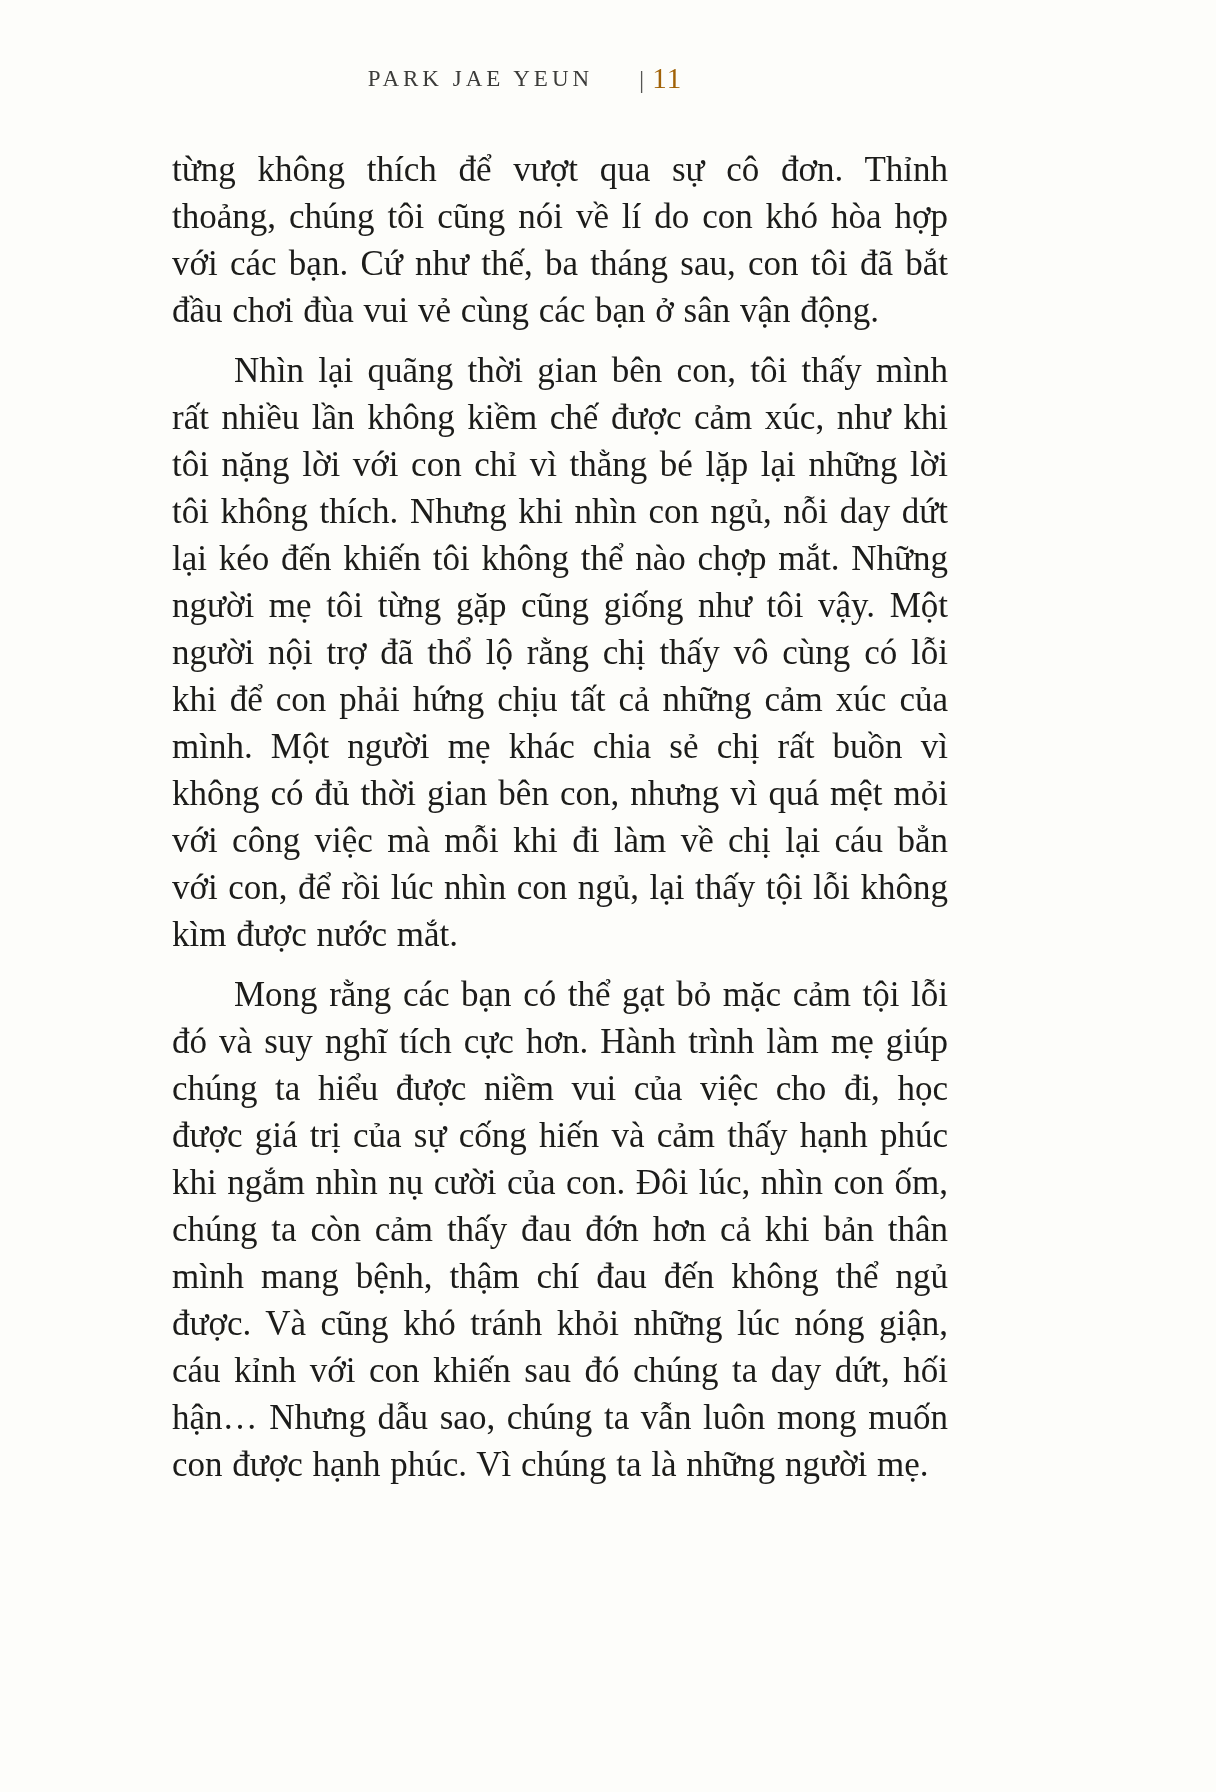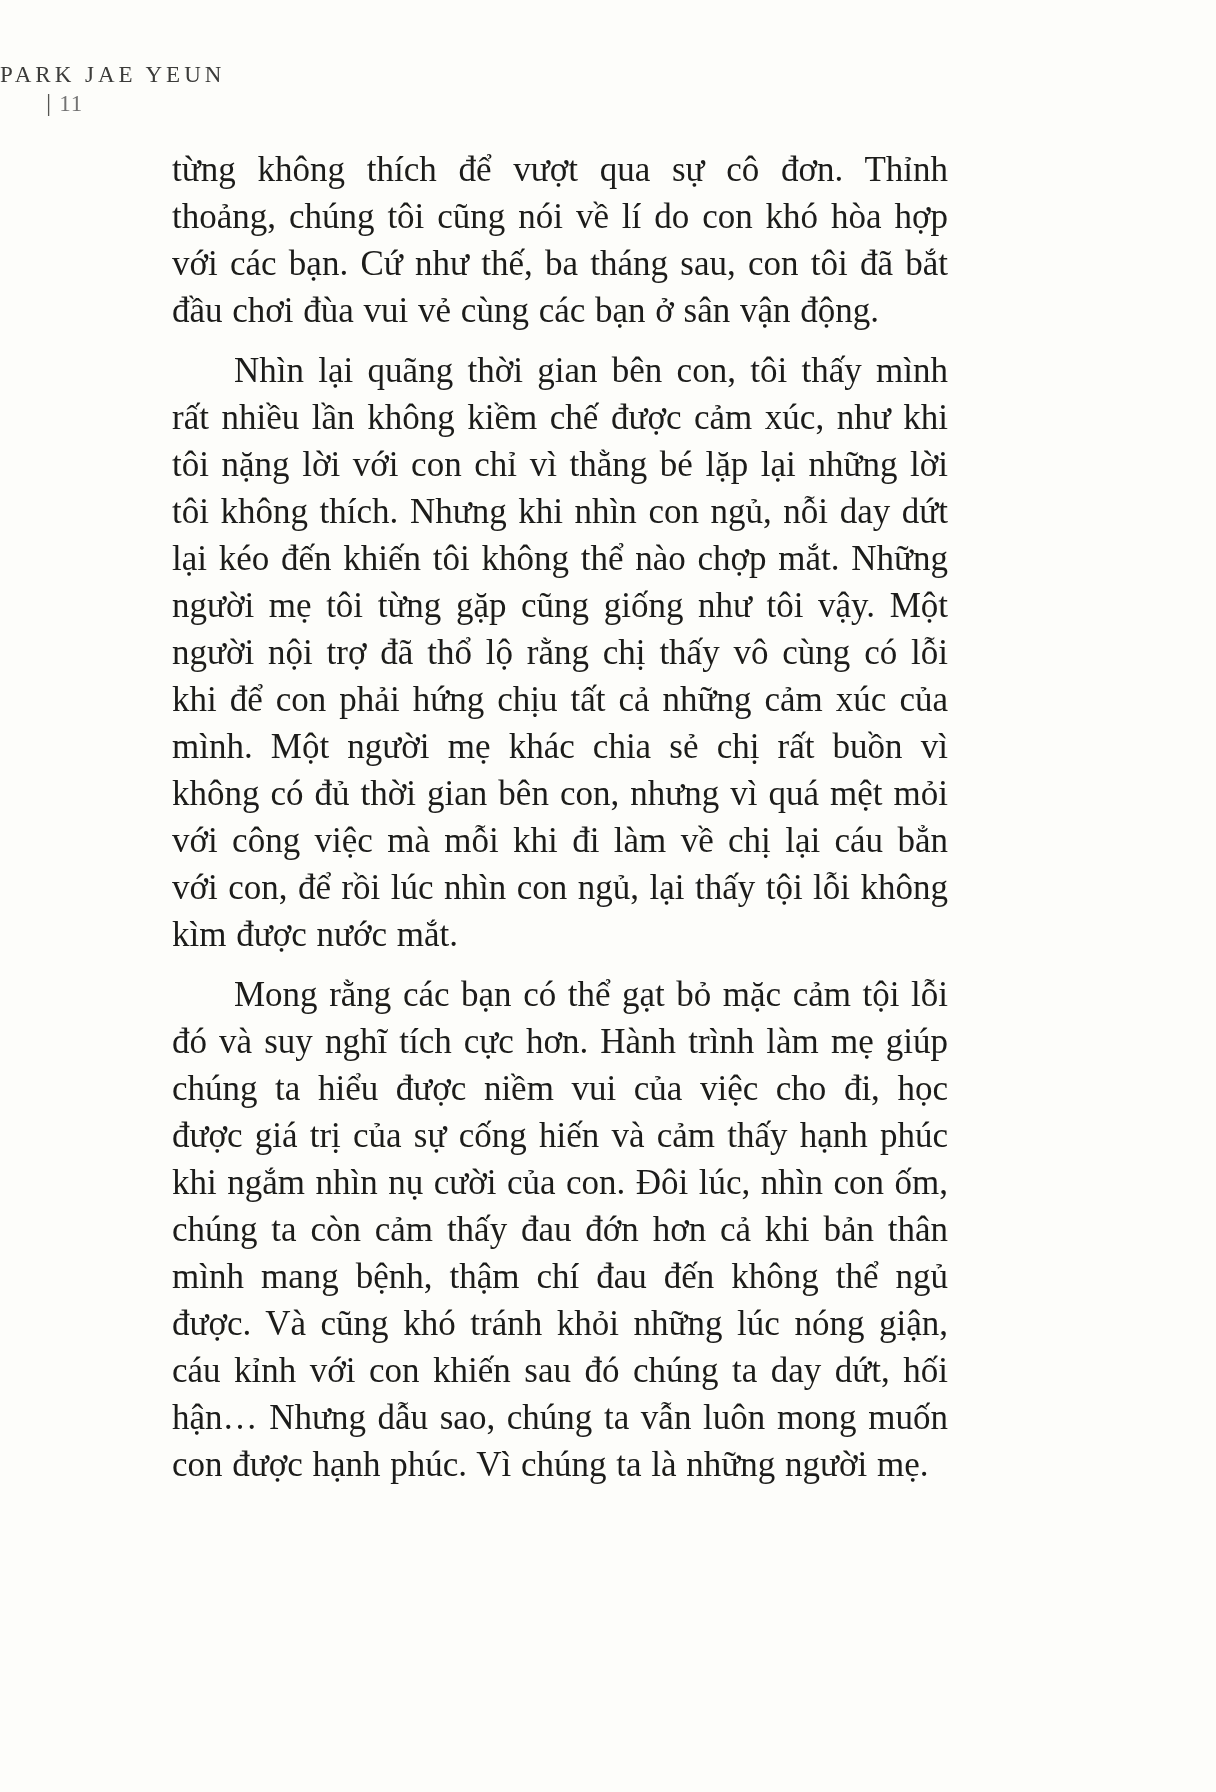--- a/index.html
+++ b/index.html
@@ -16,45 +16,44 @@
       background: #fdfdfa;
       overflow: hidden;
     }
     .running-header {
       position: absolute;
       top: 62px;
       left: 0;
       width: 1050px;
       display: flex;
       justify-content: center;
-      align-items: flex-start;
+      align-items: center;
       color: #3a3a38;
-      flex-direction: column;
     }
     .running-header .author {
       font-size: 23px;
       letter-spacing: 4px;
       font-weight: 400;
       color: #3c3c3a;
     }
     .running-header .sep-group {
       display: flex;
       align-items: baseline;
       margin-left: 46px;
     }
     .running-header .separator {
       font-size: 26px;
       color: #555552;
       margin-right: 8px;
       font-weight: 300;
     }
     .running-header .page-number {
-      font-size: 23px;
+      font-size: 29px;
       letter-spacing: 1px;
-      color: #737373;
+      color: #a16207;
     }
     .text-block {
       position: absolute;
       top: 146px;
       left: 172px;
       width: 776px;
     }
     .text-block p {
       font-size: 35px;
       line-height: 47px;

